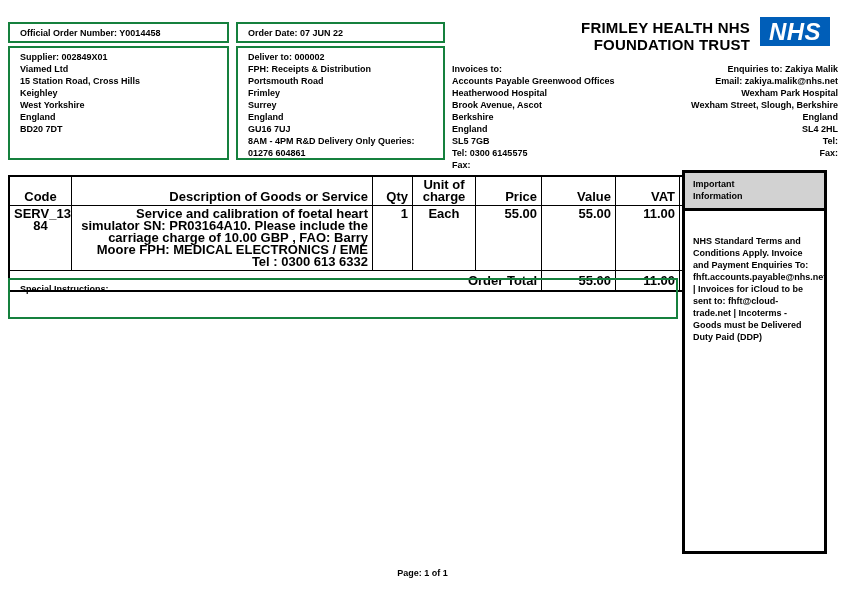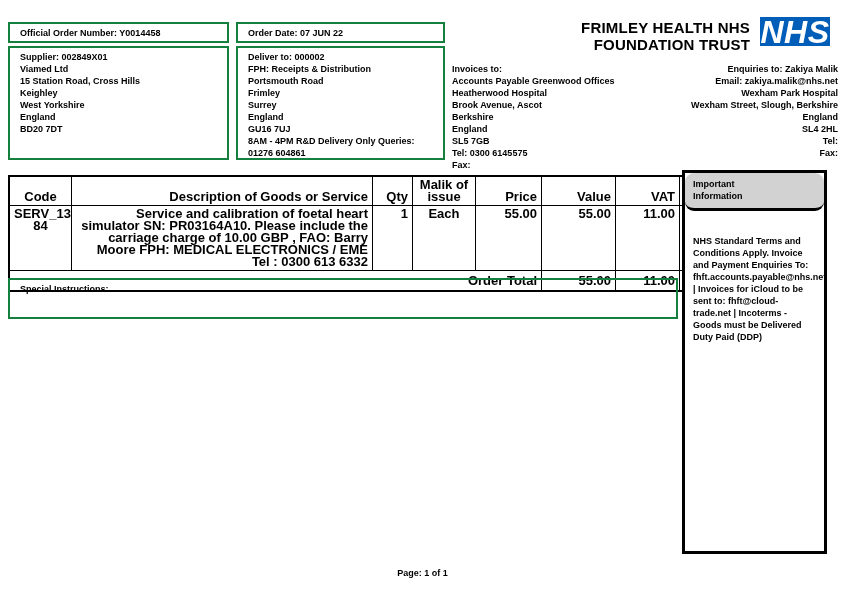--- a/index.html
+++ b/index.html
@@ -22,21 +22,21 @@
   #official-order-box{left:8px;top:22px;width:221px;height:21px;}
   #supplier-box{left:8px;top:46px;width:221px;height:114px;}
   #order-date-box{left:236px;top:22px;width:209px;height:21px;}
   #deliver-box{left:236px;top:46px;width:209px;height:114px;}
 
   
   #trust-name{top:19px;right:95px;text-align:right;font-size:15px;line-height:17px;letter-spacing:0.2px;}
   #nhs-logo{
     top:17px;right:15px;width:70px;height:29px;
     display:flex;align-items:center;justify-content:center;
-    font-style:italic;font-size:32px;letter-spacing:0.5px;
+    font-style:italic;font-size:24px;letter-spacing:0.5px;
     color:#fff;
   }
 
   
   #invoices-block{left:452px;top:63px;}
   #enquiries-block{right:7px;top:63px;text-align:right;}
 
   
   #order-table{
     position:absolute;left:8px;top:175px;width:668px;
@@ -134,21 +134,21 @@
 SL4 2HL
 Tel:
 Fax:</div>
 
   <table id="order-table">
     <thead>
       <tr>
         <th class="c-code">Code</th>
         <th class="c-desc">Description of Goods or Service</th>
         <th class="c-qty">Qty</th>
-        <th class="c-unit">Malik of issue</th>
+        <th class="c-unit">Unit of charge</th>
         <th class="c-price">Price</th>
         <th class="c-value">Value</th>
         <th class="c-vat">VAT</th>
         <th class="c-total">Total</th>
       </tr>
     </thead>
     <tbody>
       <tr class="data-row">
         <td class="c-code prelines">SERV_133
 84</td>
@@ -167,20 +167,20 @@
         <td class="c-total">66.00</td>
       </tr>
     </tbody>
   </table>
 
   <div id="special-box" class="abs box">
     <span>Special Instructions:</span>
   </div>
 
   <div id="important-panel" class="abs">
-    <div id="important-header" class="prelines" style="background: rgb(210, 210, 210); border-radius: 9px;">Important
+    <div id="important-header" class="prelines" style="background: rgb(210, 210, 210);">Important
 Information</div>
     <div id="important-body">NHS Standard Terms and Conditions Apply. Invoice and Payment Enquiries To: fhft.accounts.payable@nhs.net | Invoices for iCloud to be sent to: fhft@cloud-trade.net | Incoterms - Goods must be Delivered Duty Paid (DDP)</div>
   </div>
 
   <div id="page-footer" class="abs">Page: 1 of 1</div>
 
 </div>
 
 </body></html>

